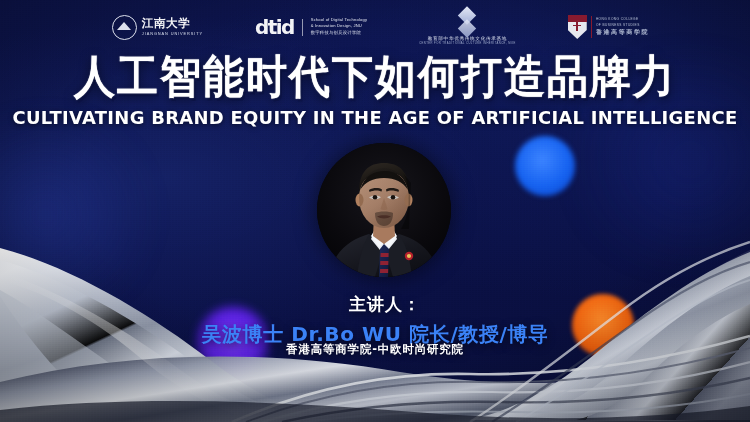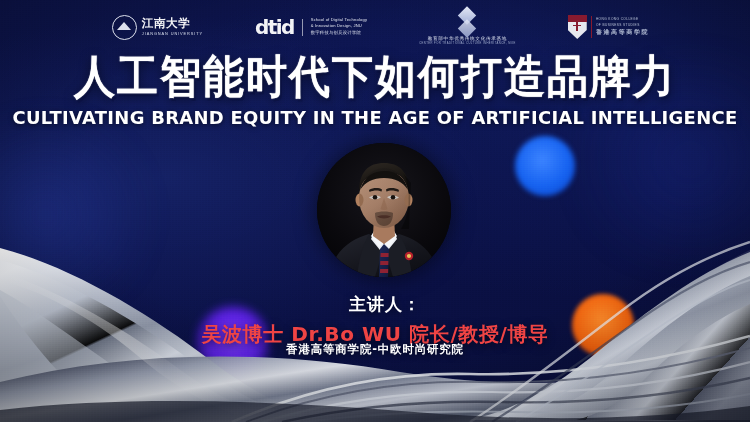--- a/index.html
+++ b/index.html
@@ -240,21 +240,21 @@
     letter-spacing: 1px;
     line-height: 1;
     text-shadow: 0 2px 7px rgba(0,0,0,.6);
     padding-left: 20px;
   }
   .sp-name {
     margin-top: 11px;
     font-family: "DejaVu Sans", sans-serif;
     font-size: 20px;
     font-weight: 800;
-    color: #ef4444;
+    color: #3b82f6;
     letter-spacing: .6px;
     line-height: 1;
     text-shadow: 0 2px 8px rgba(0,0,0,.65);
   }
   .sp-org {
     font-family: "DejaVu Sans", sans-serif;
     font-size: 11.5px;
     font-weight: 700;
     color: #ffffff;
     letter-spacing: .8px;

